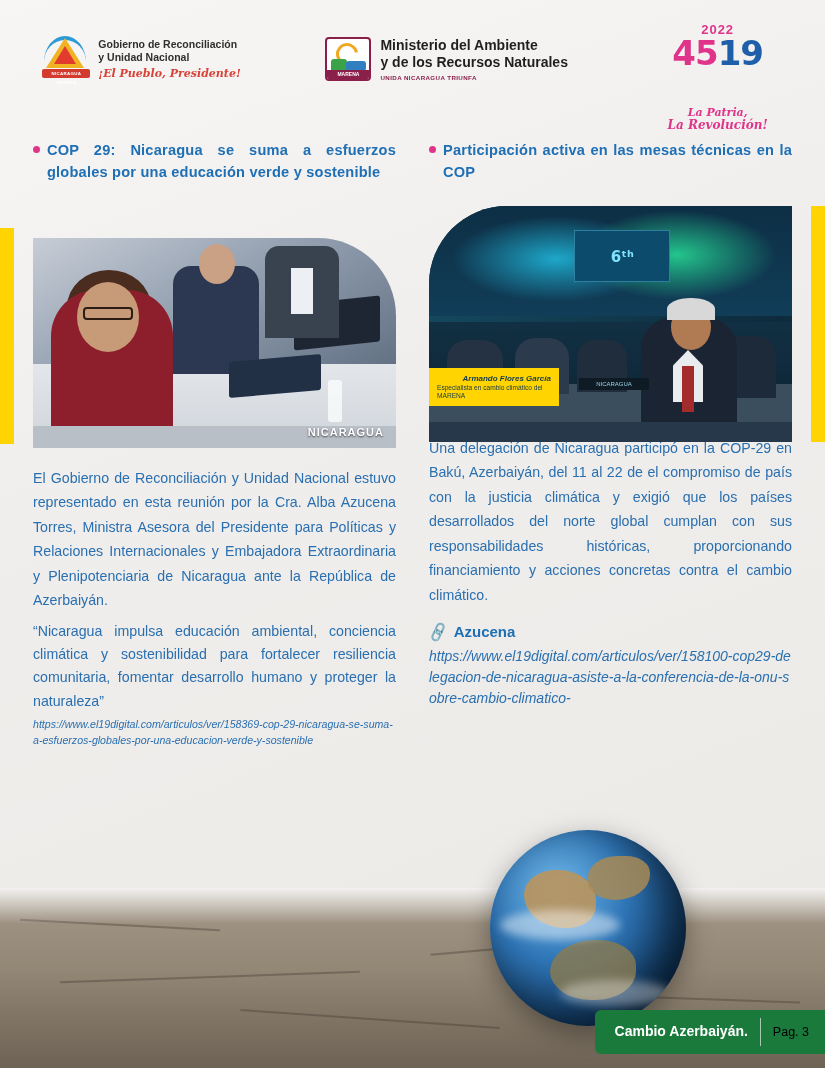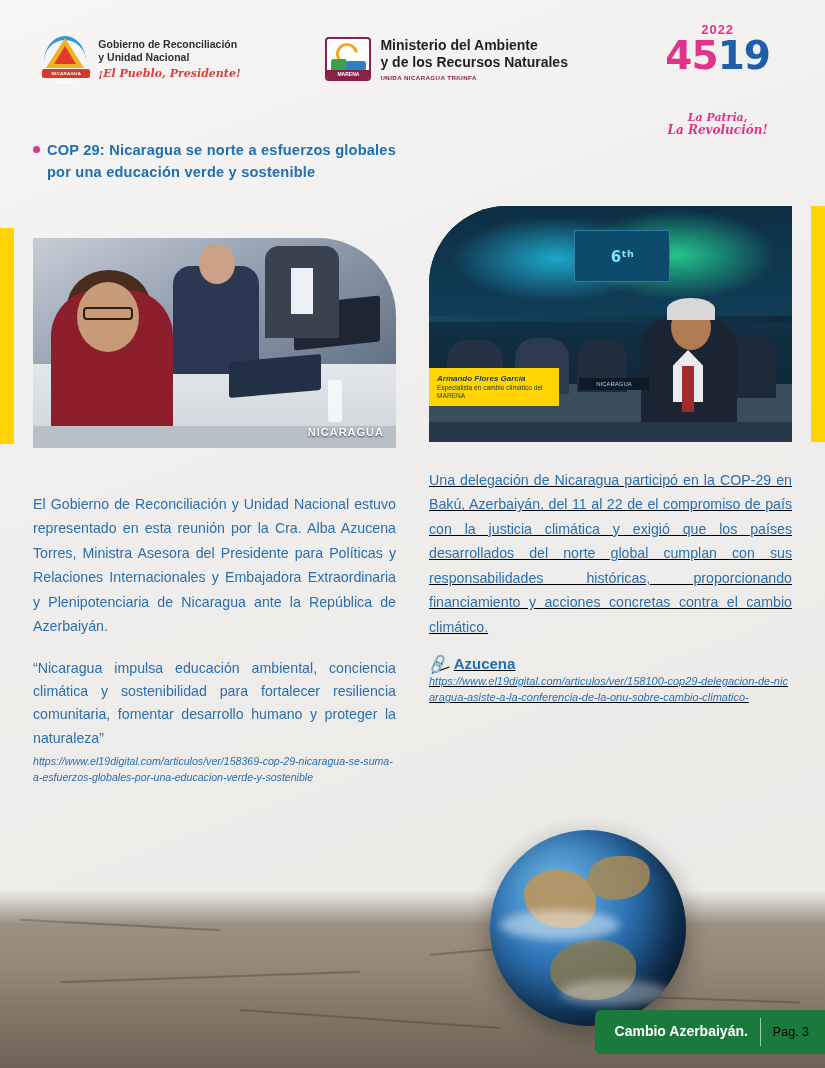--- a/index.html
+++ b/index.html
@@ -66,21 +66,21 @@
     transform: rotate(35deg);
   }
   .marena-mark .grn { position:absolute; left:4px; top:20px; width:16px; height:12px; background:#3aa34a; border-radius:3px 3px 0 0;}
   .marena-mark .blu { position:absolute; left:19px; top:22px; width:20px; height:10px; background:#2f7fc1; border-radius:3px;}
   .marena-mark .lbl { position:absolute; bottom:0; left:0; width:100%; height:9px; background:#8a1f4a; color:#fff; font-size:5px; text-align:center; line-height:9px; font-weight:bold;}
   .marena-text .m1 { font-size: 14px; font-weight: bold; color: #1f1f1f; line-height:1.2;}
   .marena-text .m2 { font-size: 6.2px; font-weight: bold; color: #8a1f4a; letter-spacing:.4px; margin-top:3px;}
   .logo-4519 { position: relative; width: 130px; height: 74px; text-align:center;}
   .logo-4519 .yr { font-size: 13px; font-weight: bold; color: #e0348b; letter-spacing:1px; }
   .logo-4519 .num {
-    font-size: 39px; font-weight: bold; color: #e0348b; letter-spacing: -1px;
+    font-size: 34px; font-weight: bold; color: #e0348b; letter-spacing: -1px;
     line-height: .95; font-family: "DejaVu Sans", sans-serif;
   }
   .logo-4519 .num .b { color:#1f5fa9; }
   .logo-4519 .sl1 { font-size: 11px; color:#e0348b; font-style: italic; font-family:"DejaVu Serif",serif; font-weight:bold; line-height:1.05;margin-top:38px;}
   .logo-4519 .sl2 { font-size: 12px; color:#e0348b; font-style: italic; font-family:"DejaVu Serif",serif; font-weight:bold; line-height:1.05;}
 
   
   .col-left { position:absolute; left:33px; top:140px; width:363px; }
   .col-right { position:absolute; left:429px; top:140px; width:363px; }
 
@@ -152,41 +152,41 @@
   .p2-aud1  { position:absolute; left:18px; bottom:44px; width:56px; height:58px; background:#243243; border-radius:20px 20px 0 0;}
   .p2-aud2  { position:absolute; left:86px; bottom:48px; width:54px; height:56px; background:#2b3a4c; border-radius:20px 20px 0 0;}
   .p2-aud3  { position:absolute; left:148px; bottom:50px; width:50px; height:52px; background:#1f2d3d; border-radius:18px 18px 0 0;}
   .p2-aud4  { position:absolute; right:84px; bottom:46px; width:56px; height:58px; background:#26364a; border-radius:20px 20px 0 0;}
   .p2-aud5  { position:absolute; right:16px; bottom:44px; width:58px; height:62px; background:#1d2a39; border-radius:20px 20px 0 0;}
   .p2-plate { position:absolute; left:150px; bottom:52px; width:70px; height:12px; background:#0e1a24; color:#9fd3e8; font-size:6px; text-align:center; line-height:12px;}
   .p2-caption {
     position:absolute; left:0px; bottom:36px; width:130px; padding:6px 8px;
     background:#ffd400; color:#13303f;
   }
-  .p2-caption .cn { font-size:8px; font-weight:bold; font-style:italic; color:#143a4e;}
+  .p2-caption .cn { font-size:8px; font-weight:bold; font-style:italic; color:#143a4e;text-align:right;}
   .p2-caption .cr { font-size:6.6px; line-height:1.25; color:#143a4e; margin-top:1px;}
 
   
   .body-text {
     font-size: 14.2px; color: #2a6fb0; line-height: 1.72;
     text-align: justify; font-weight: 500;
   }
-  .body-left { position:absolute; left:33px; top:492px; width:363px; }
-  .body-right { position:absolute; left:429px; top:468px; width:363px;text-decoration:underline; }
+  .body-left { position:absolute; left:33px; top:466px; width:363px; }
+  .body-right { position:absolute; left:429px; top:436px; width:363px; }
   .quote {
-    margin-top: 18px; font-size: 14.2px; color:#2a6fb0; line-height:1.65; text-align:justify;
+    margin-top: 7px; font-size: 14.2px; color:#2a6fb0; line-height:1.65; text-align:justify;
   }
   .url {
     margin-top: 4px; font-size: 10.6px; color:#2a6fb0; font-style: italic;
     line-height:1.45; word-break: break-all;
   }
   .enlaces-row { display:flex; align-items:center; gap:6px; margin-top:16px; }
   .link-icon { font-size: 15px; color:#e0348b; transform: rotate(-20deg); }
   .enlaces { font-size: 15px; font-weight:bold; color:#1f6fb5; }
-  .url-r { font-size: 11px; color:#2a6fb0; font-style: italic; line-height:1.5; word-break: break-all;}
+  .url-r { margin-top:5px; font-size: 14px; color:#2a6fb0; font-style: italic; line-height:1.5; word-break: break-all;}
 
   
   .bottom {
     position:absolute; left:0; bottom:0; width:825px; height:180px; overflow:hidden;
     background: linear-gradient(180deg,#9e9285 0%, #b6a housing 1%, #8e8273 50%, #6f6559 100%);
   }
   .bottom-inner {
     position:absolute; left:0; bottom:0; width:825px; height:180px;
     background: linear-gradient(180deg,#a49888 0%, #938776 45%, #6d6254 100%);
   }
@@ -262,21 +262,21 @@
       <div class="sl2">La Revolución!</div>
     </div>
   </div>
 
   <div class="ybar-l"></div>
   <div class="ybar-r"></div>
 
   <div class="col-left">
     <div class="headline">
       <span class="dot"></span>
-      <span>COP 29: Nicaragua se norte a esfuerzos globales por una educación verde y sostenible</span>
+      <span>COP 29: Nicaragua se suma a esfuerzos globales por una educación verde y sostenible</span>
     </div>
   </div>
 
   <div class="photo1">
     <div class="p1-table"></div>
     <div class="p1-screen"></div>
     <div class="p1-suit"></div>
     <div class="p1-suit-h"></div>
     <div class="p1-suit2"></div>
     <div class="p1-shirt"></div>
@@ -289,20 +289,26 @@
     <div class="p1-bottle"></div>
     <div class="p1-tag">NICARAGUA</div>
   </div>
 
   <div class="body-left">
     <div class="body-text">El Gobierno de Reconciliación y Unidad Nacional estuvo representado en esta reunión por la Cra. Alba Azucena Torres, Ministra Asesora del Presidente para Políticas y Relaciones Internacionales y Embajadora Extraordinaria y Plenipotenciaria de Nicaragua ante la República de Azerbaiyán.</div>
     <div class="quote">“Nicaragua impulsa educación ambiental, conciencia climática y sostenibilidad para fortalecer resiliencia comunitaria, fomentar desarrollo humano y proteger la naturaleza”</div>
     <div class="url">https://www.el19digital.com/articulos/ver/158369-cop-29-nicaragua-se-suma-a-esfuerzos-globales-por-una-educacion-verde-y-sostenible</div>
   </div>
 
+  <div class="col-right">
+    <div class="headline">
+      <span class="dot"></span>
+      <span>Participación activa en las mesas técnicas en la COP</span>
+    </div>
+  </div>
 
   <div class="photo2">
     <div class="p2-stage"></div>
     <div class="p2-glow"></div>
     <div class="p2-glow2"></div>
     <div class="p2-screen">
         <b>6ᵗʰ</b>
       </div>
     <div class="p2-floor"></div>
     <div class="p2-desk"></div>

